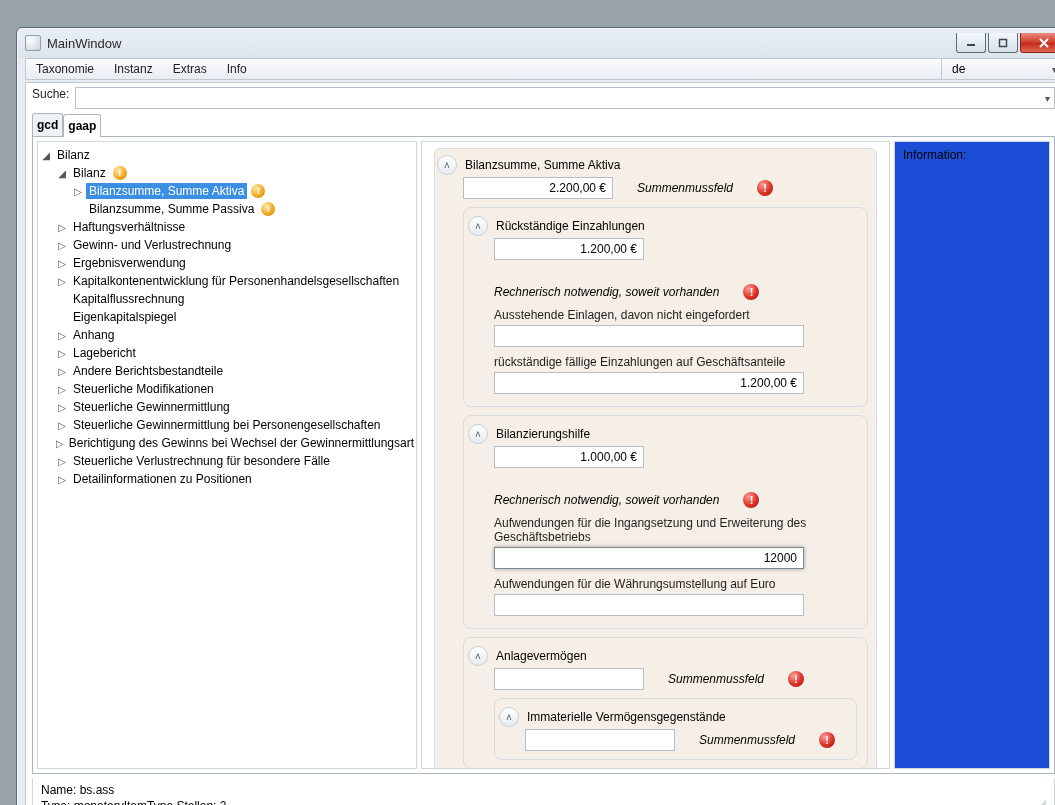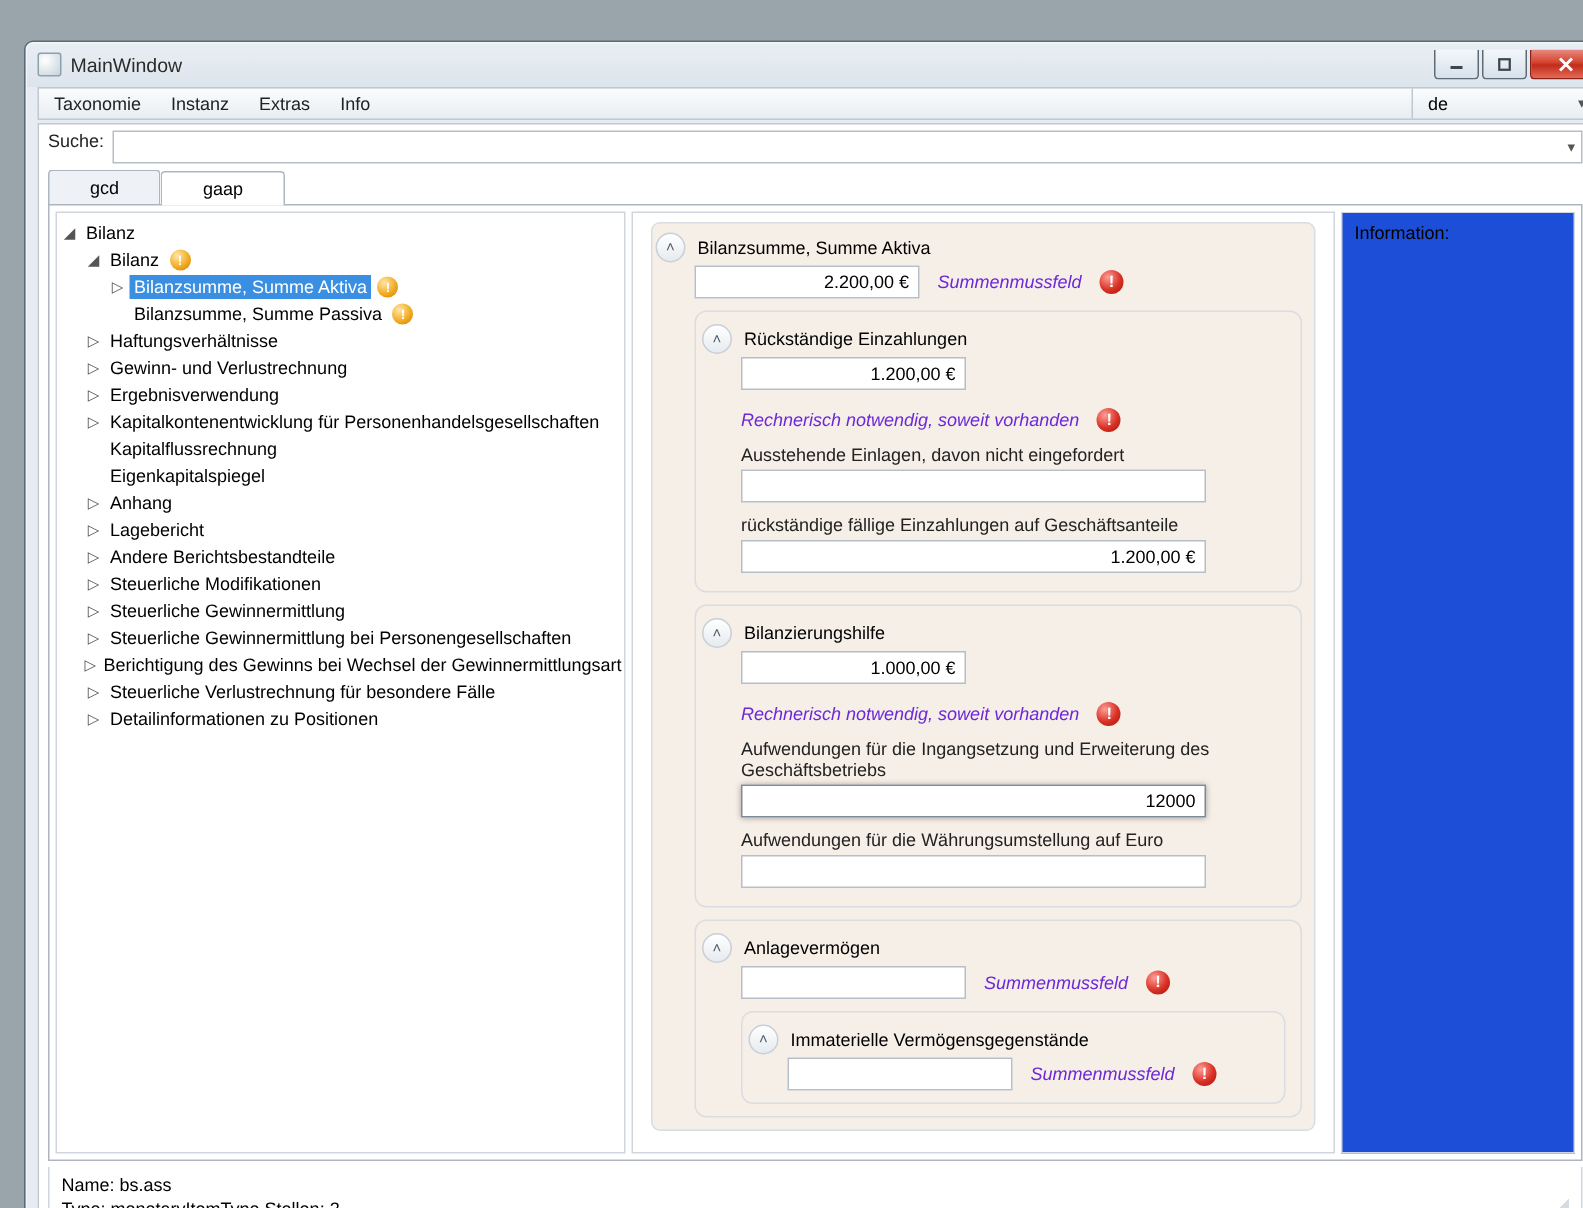--- a/index.html
+++ b/index.html
@@ -27,21 +27,21 @@
 .content { position: absolute; top: 54px; bottom: 8px; left: 8px; right: 8px; background: #fff; border: 1px solid #bfc8d0; display: flex; flex-direction: column; }
 
 
 .search-row { display: flex; align-items: flex-start; padding: 4px 6px 2px 6px; gap: 6px; }
 .search-row label { color: #222; }
 .search-combo { flex: 1; height: 22px; border: 1px solid #b6bec7; background: #fff; display: flex; align-items: center; justify-content: flex-end; padding: 0 4px; }
 .search-combo .arrow { font-size: 10px; color: #555; }
 
 
 .tabstrip { display: flex; align-items: flex-end; padding: 0 6px; margin-top: 2px; }
-.tabstrip .tab { padding: 4px 27px; border: 1px solid #adb6c0; border-bottom: none; background: #eef2f6; margin-right: 0px; border-radius: 3px 3px 0 0; cursor: default; }
+.tabstrip .tab { padding: 4px 4px; border: 1px solid #adb6c0; border-bottom: none; background: #eef2f6; margin-right: 0px; border-radius: 3px 3px 0 0; cursor: default; font-weight: bold; }
 .tabstrip .tab.active { background: #fff; border-color: #adb6c0; position: relative; top: 1px; }
 .tab-body { flex: 1; border: 1px solid #adb6c0; margin: 0 6px 4px 6px; display: flex; min-height: 0; }
 
 
 .tree-pane { width: 380px; border: 1px solid #cfd6dd; margin: 4px; padding: 4px 2px; overflow: auto; }
 .tree-pane::-webkit-scrollbar { width: 10px; }
 .tree ul { list-style: none; padding-left: 16px; }
 .tree > ul { padding-left: 0; }
 .tree-row { display: flex; align-items: center; height: 18px; white-space: nowrap; padding-right: 4px; }
 .tree-row .exp { width: 12px; height: 12px; margin-right: 2px; display: inline-flex; align-items: center; justify-content: center; color: #555; font-size: 10px; }
@@ -55,24 +55,24 @@
 .form-scroll { flex: 1; overflow: auto; }
 .form-scroll::-webkit-scrollbar { width: 17px; height: 17px; }
 .form-scroll::-webkit-scrollbar-track { background: #f0f0f0; border-left: 1px solid #dcdcdc; }
 .form-scroll::-webkit-scrollbar-thumb { background: linear-gradient(to right,#f7f7f7,#d8dde2); border: 1px solid #b8bec5; border-radius: 2px; }
 
 .group { border: 1px solid #d8dde2; border-radius: 6px; margin: 6px 12px; background: #f6efe7; padding: 6px 8px 8px 10px; }
 .group-inner { padding-left: 18px; }
 .g-head { display: flex; align-items: center; gap: 8px; flex-wrap: wrap; }
 .g-head .collapser { width: 20px; height: 20px; border: 1px solid #c7cfd7; border-radius: 50%; background: linear-gradient(to bottom,#fff,#e6ebef); display: inline-flex; align-items: center; justify-content: center; color: #4a5866; font-size: 10px; margin-left: -26px; }
 .g-title { }
-.g-row { display: flex; align-items: center; gap: 12px; flex-wrap: wrap; margin-top: 2px; }
+.g-row { display: flex; align-items: center; gap: 24px; flex-wrap: wrap; margin-top: 2px; }
 .g-input { height: 22px; width: 150px; border: 1px solid #b6bec7; background: #fff; padding: 0 6px; text-align: right; font-size: 12px; }
 .g-input.wide { width: 310px; }
-.g-note { font-style: italic; color: #6d28d9; }
+.g-note { font-style: italic; color: #000000; }
 .g-err { width: 16px; height: 16px; border-radius: 50%; background: radial-gradient(circle at 35% 30%, #ff9d95, #d93126 55%, #a31407); color: #fff; font-size: 11px; font-weight: bold; display: inline-flex; align-items: center; justify-content: center; }
 .field { display: flex; flex-direction: column; gap: 3px; margin: 8px 0 4px 0; }
 .field .lbl { color: #222; }
 .nested { border: 1px solid #d8dde2; border-radius: 8px; margin-top: 8px; padding: 8px 10px 8px 30px; background: #f6efe7; }
 
 
 .info-pane { width: 156px; border: 1px solid #cfd6dd; margin: 4px 4px 4px 0; background: #1d4ed8; padding: 6px 8px; }
 
 
 .statusbar { height: 40px; border-top: 1px solid #cfd6dd; margin: 0 6px 4px 6px; border: 1px solid #cfd6dd; border-top: none; padding: 4px 8px; display: flex; align-items: center; justify-content: space-between; }

